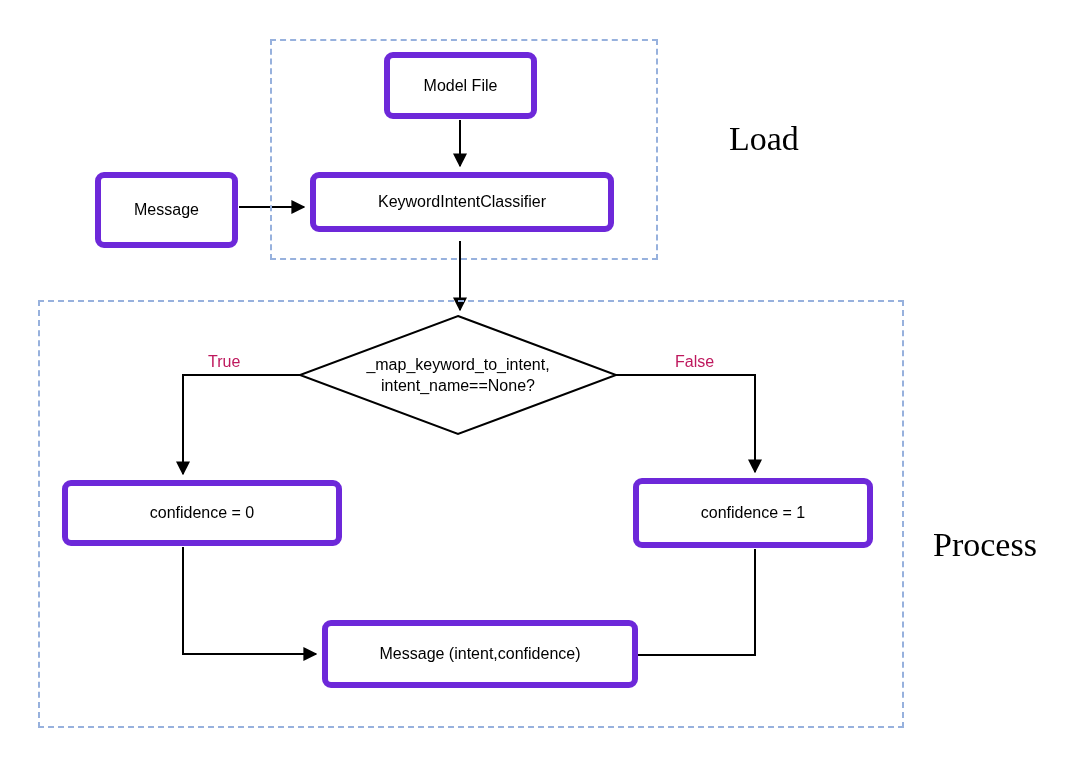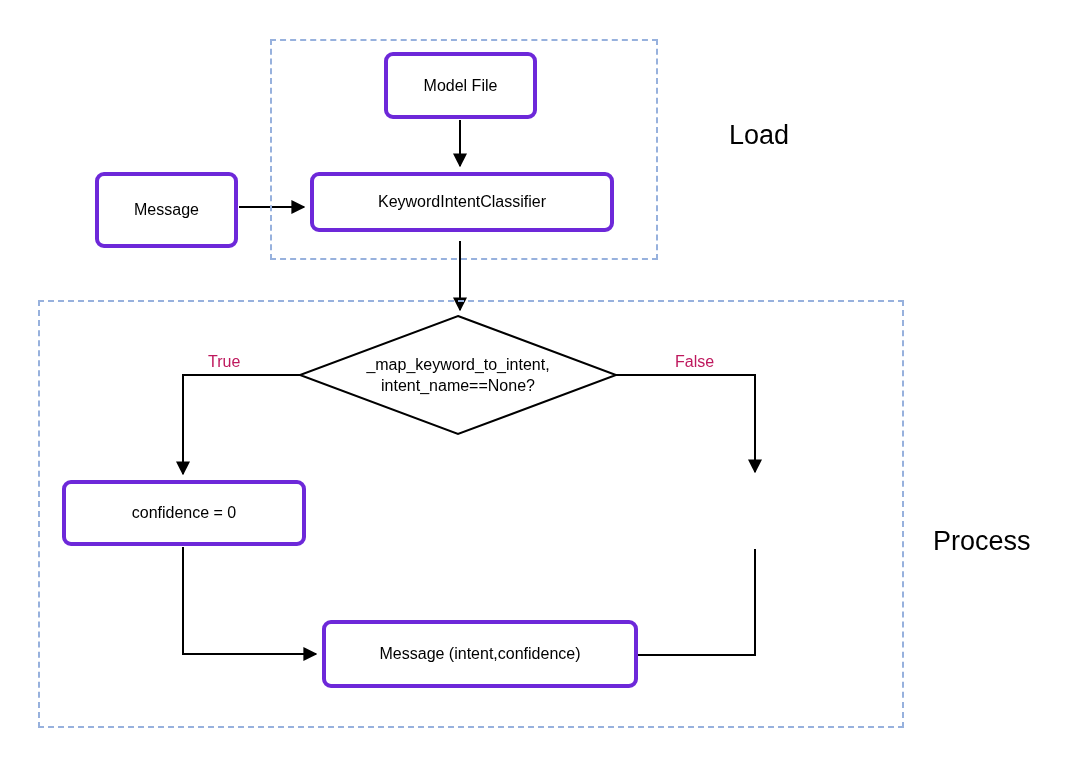--- a/index.html
+++ b/index.html
@@ -26,60 +26,61 @@
   .region {
     position: absolute;
     border: 2px dashed #97b1dd;
     background: transparent;
     box-sizing: border-box;
   }
   .region-load { left: 270px; top: 39px; width: 388px; height: 221px; }
   .region-process { left: 38px; top: 300px; width: 866px; height: 428px; }
   .node {
     position: absolute;
-    border: 4px solid #6d28d9;
+    border: 6px solid #6d28d9;
     border-radius: 9px;
     background: #ffffff;
     box-sizing: border-box;
     display: flex;
     align-items: center;
     justify-content: center;
     font-size: 16px;
     color: #000000;
     text-align: center;
     z-index: 2;
   }
   .node-model-file { left: 384px; top: 52px; width: 153px; height: 67px; }
   .node-message-in { left: 95px; top: 172px; width: 143px; height: 76px; }
   .node-classifier { left: 310px; top: 172px; width: 304px; height: 60px; }
-  .node-confidence-zero { left: 62px; top: 480px; width: 244px; height: 66px; }
+  .node-confidence-zero { left: 62px; top: 480px; width: 280px; height: 66px; }
   .node-confidence-one { left: 633px; top: 478px; width: 240px; height: 70px; }
   .node-message-out { left: 322px; top: 620px; width: 316px; height: 68px; }
   .decision-label {
     position: absolute;
     left: 318px;
     top: 345px;
     width: 280px;
     height: 60px;
     display: flex;
     flex-direction: column;
     align-items: center;
     justify-content: center;
     font-size: 16px;
     line-height: 21px;
     color: #000000;
     text-align: right;
     z-index: 2;
   }
   .big-label {
     position: absolute;
-    font-size: 27px;
+    font-size: 34px;
     color: #000000;
     z-index: 2;
     white-space: nowrap;
+    font-family: Liberation Serif, serif;
   }
   .label-load { left: 729px; top: 120px; }
   .label-process { left: 933px; top: 483px; margin-top: 43px; }
   .edge-label {
     position: absolute;
     font-size: 16px;
     color: #be185d;
     z-index: 2;
     white-space: nowrap;
   }
@@ -135,20 +136,23 @@
 
   <div class="decision-label">
     <span>_map_keyword_to_intent,</span>
     <span>intent_name==None?</span>
   </div>
 
   <div class="node node-confidence-zero">
     <span>confidence = 0</span>
   </div>
 
+  <div class="node node-confidence-one">
+    <span>confidence = 1</span>
+  </div>
 
   <div class="node node-message-out">
     <span>Message (intent,confidence)</span>
   </div>
 
   <div class="edge-label label-true">True</div>
   <div class="edge-label label-false">False</div>
 
 </div>
 

